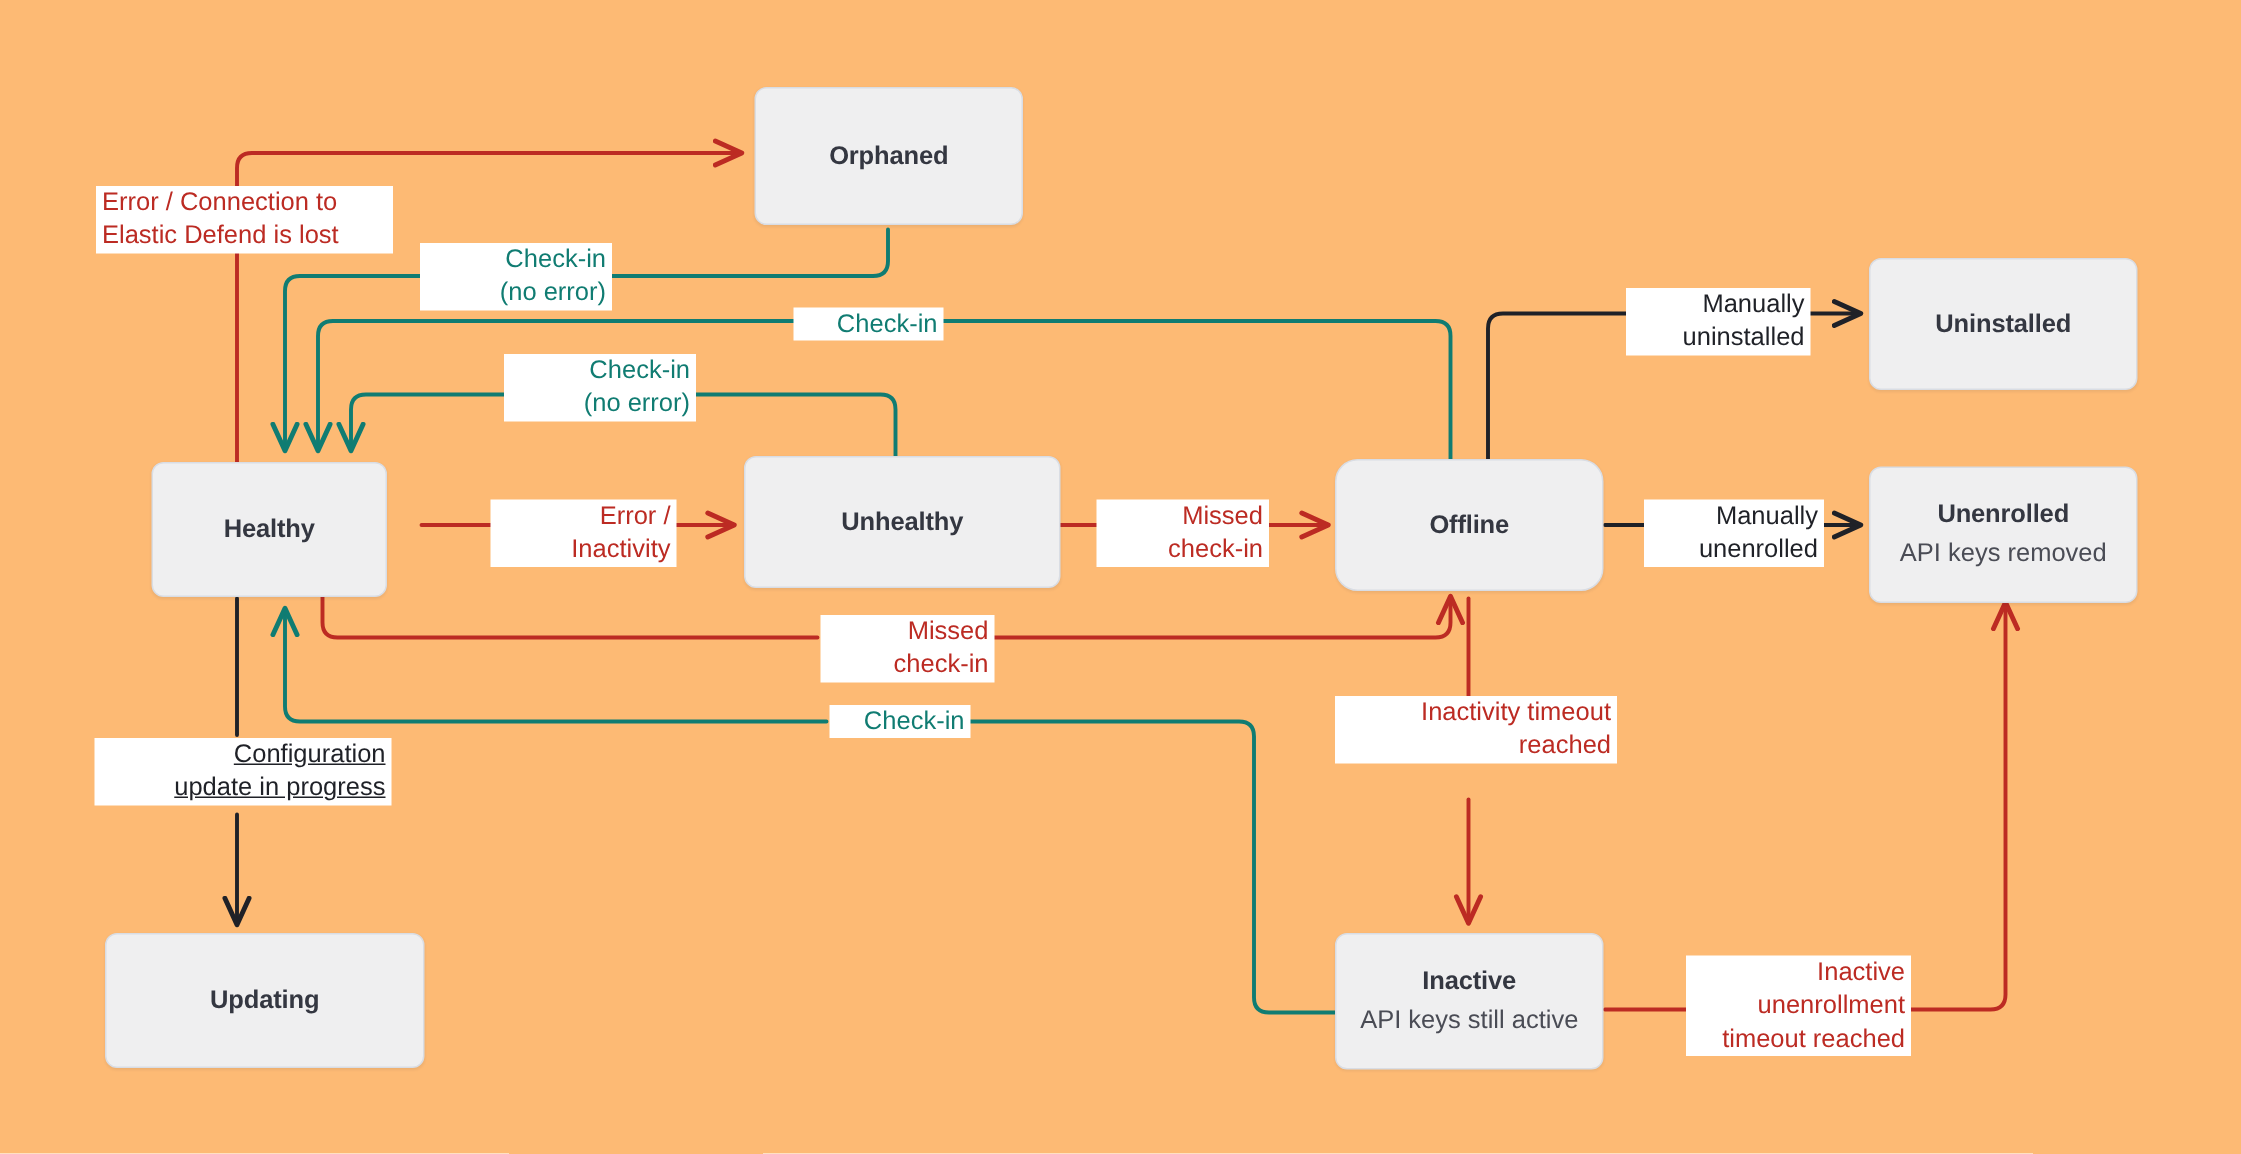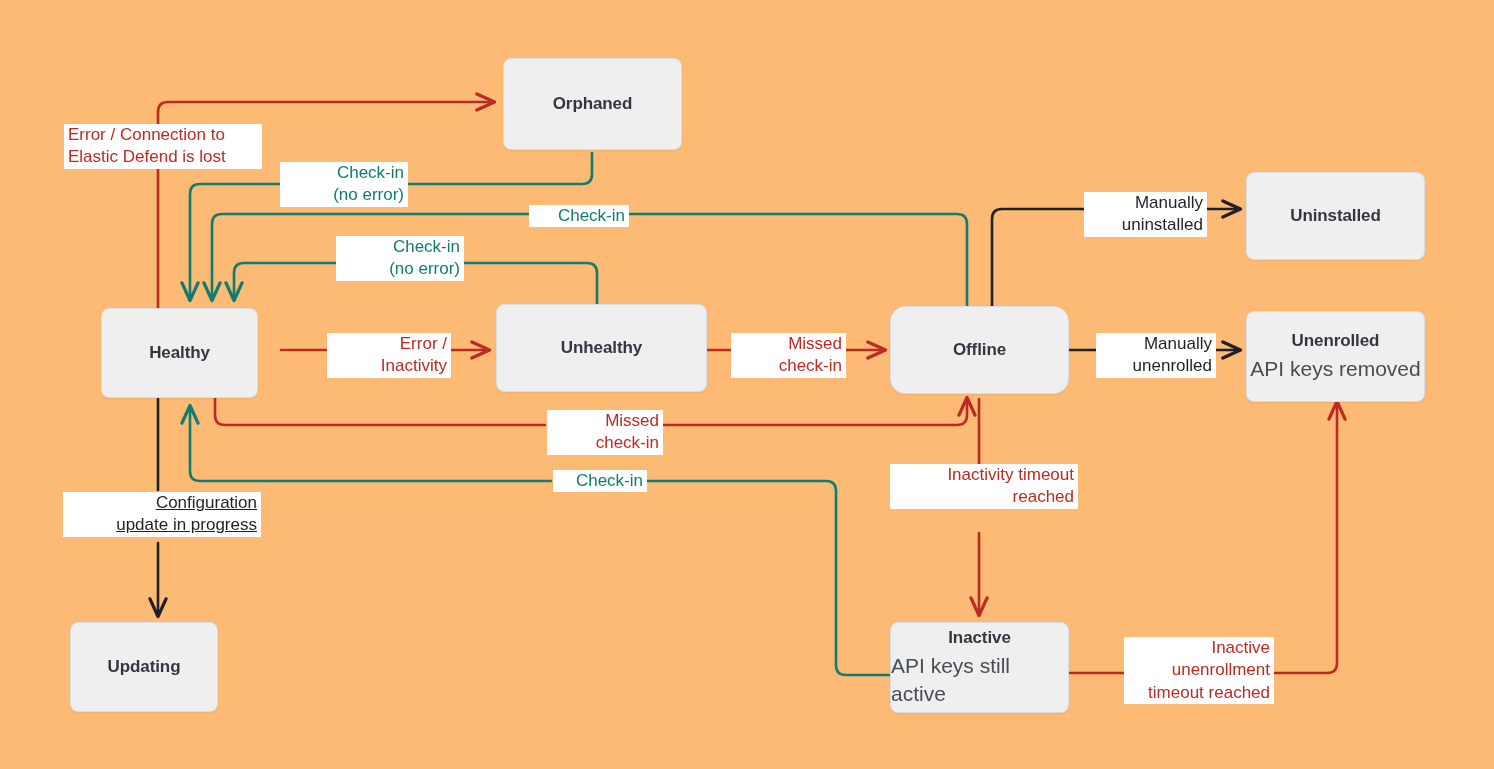--- a/index.html
+++ b/index.html
@@ -38,21 +38,21 @@
     z-index: 3;
   }
   .node-title {
     font-size: 17px;
     font-weight: bold;
     color: #343741;
     letter-spacing: -0.1px;
     line-height: 1.25;
   }
   .node-sub {
-    font-size: 21px;
+    font-size: 17px;
     font-weight: normal;
     color: #4A4C55;
     line-height: 1.35;
     margin-top: 4px;
   }
   .edge-label {
     position: absolute;
     font-size: 17px;
     line-height: 1.32;
     text-align: right;
@@ -147,21 +147,21 @@
   <div class="node" style="left:1246px; top:311px; width:179px; height:91px;">
     <div class="node-title">Unenrolled</div>
     <div class="node-sub">API keys removed</div>
   </div>
 
   <div class="node" style="left:890px; top:622px; width:179px; height:91px;">
     <div class="node-title">Inactive</div>
     <div class="node-sub">API keys still active</div>
   </div>
 
-  <div class="node" style="left:70px; top:622px; width:148px; height:90px;">
+  <div class="node" style="left:70px; top:622px; width:213px; height:90px;">
     <div class="node-title">Updating</div>
   </div>
 
   <div class="edge-label lbl-red lbl-left" style="left:64px; top:124px; width:190px;">Error / Connection to
 Elastic Defend is lost</div>
 
   <div class="edge-label lbl-teal" style="left:280px; top:162px; width:120px;">Check-in
 (no error)</div>
 
   <div class="edge-label lbl-teal" style="left:529px; top:205px; width:92px;">Check-in</div>

